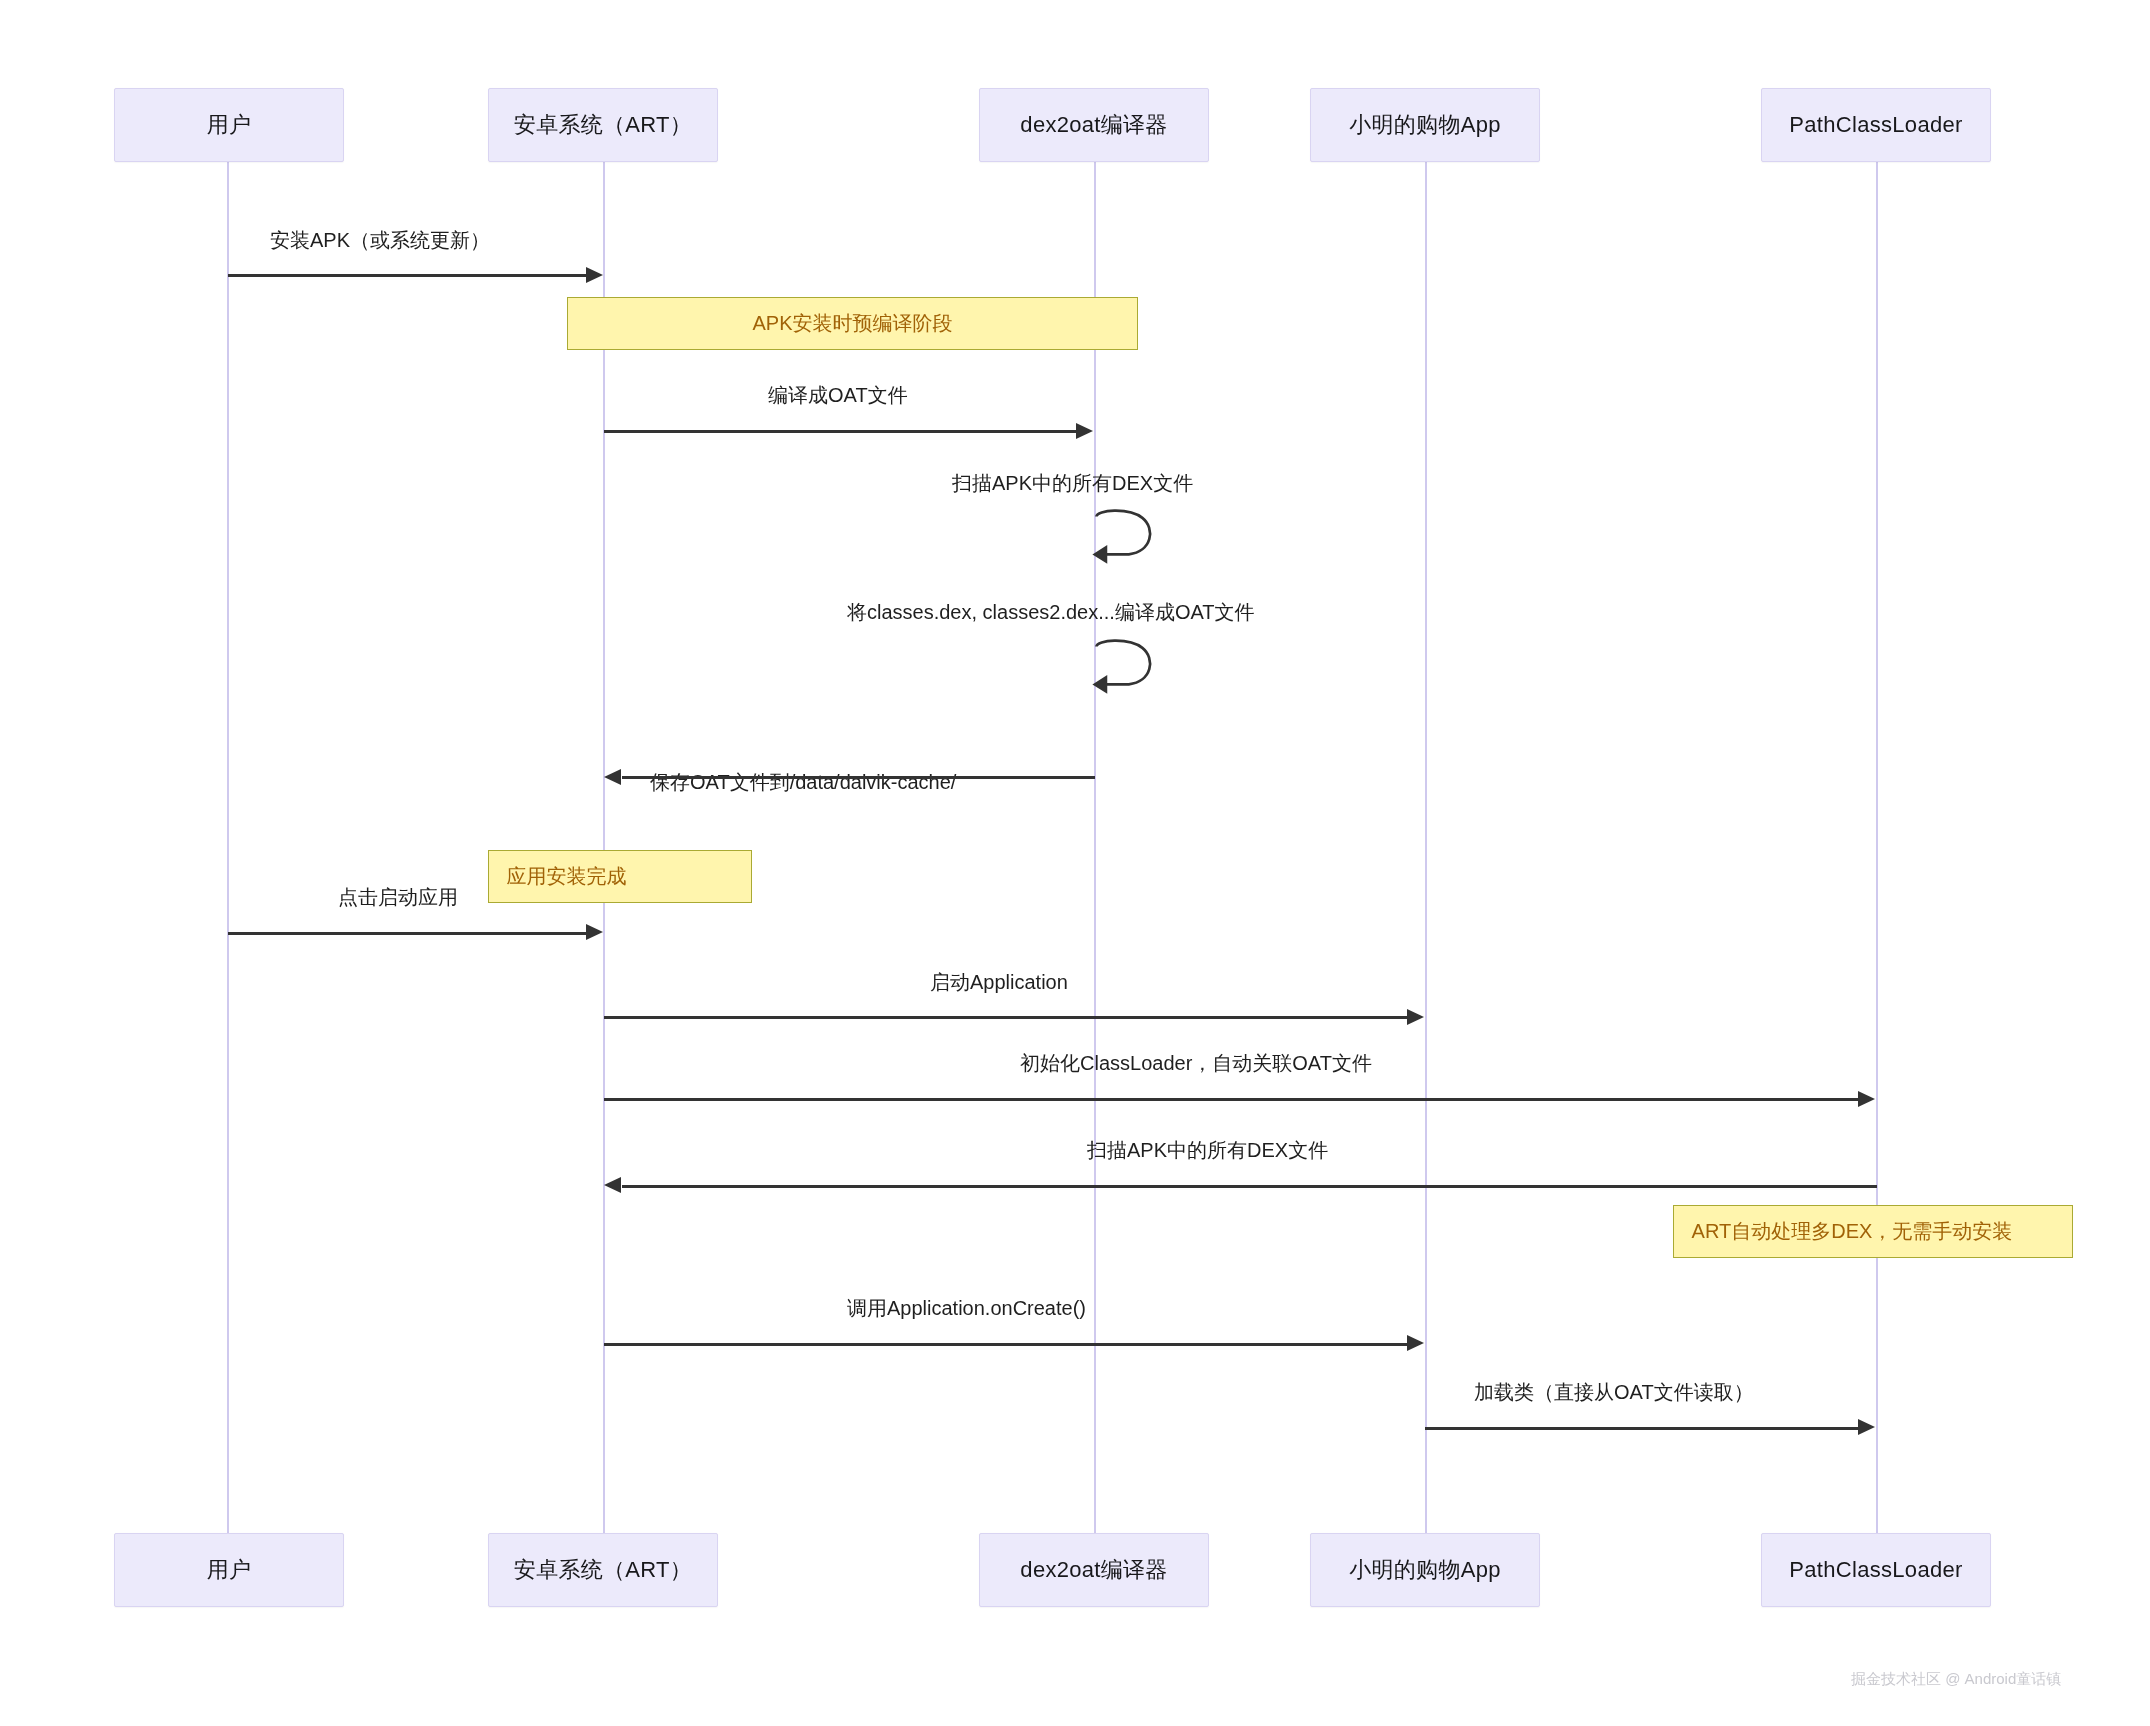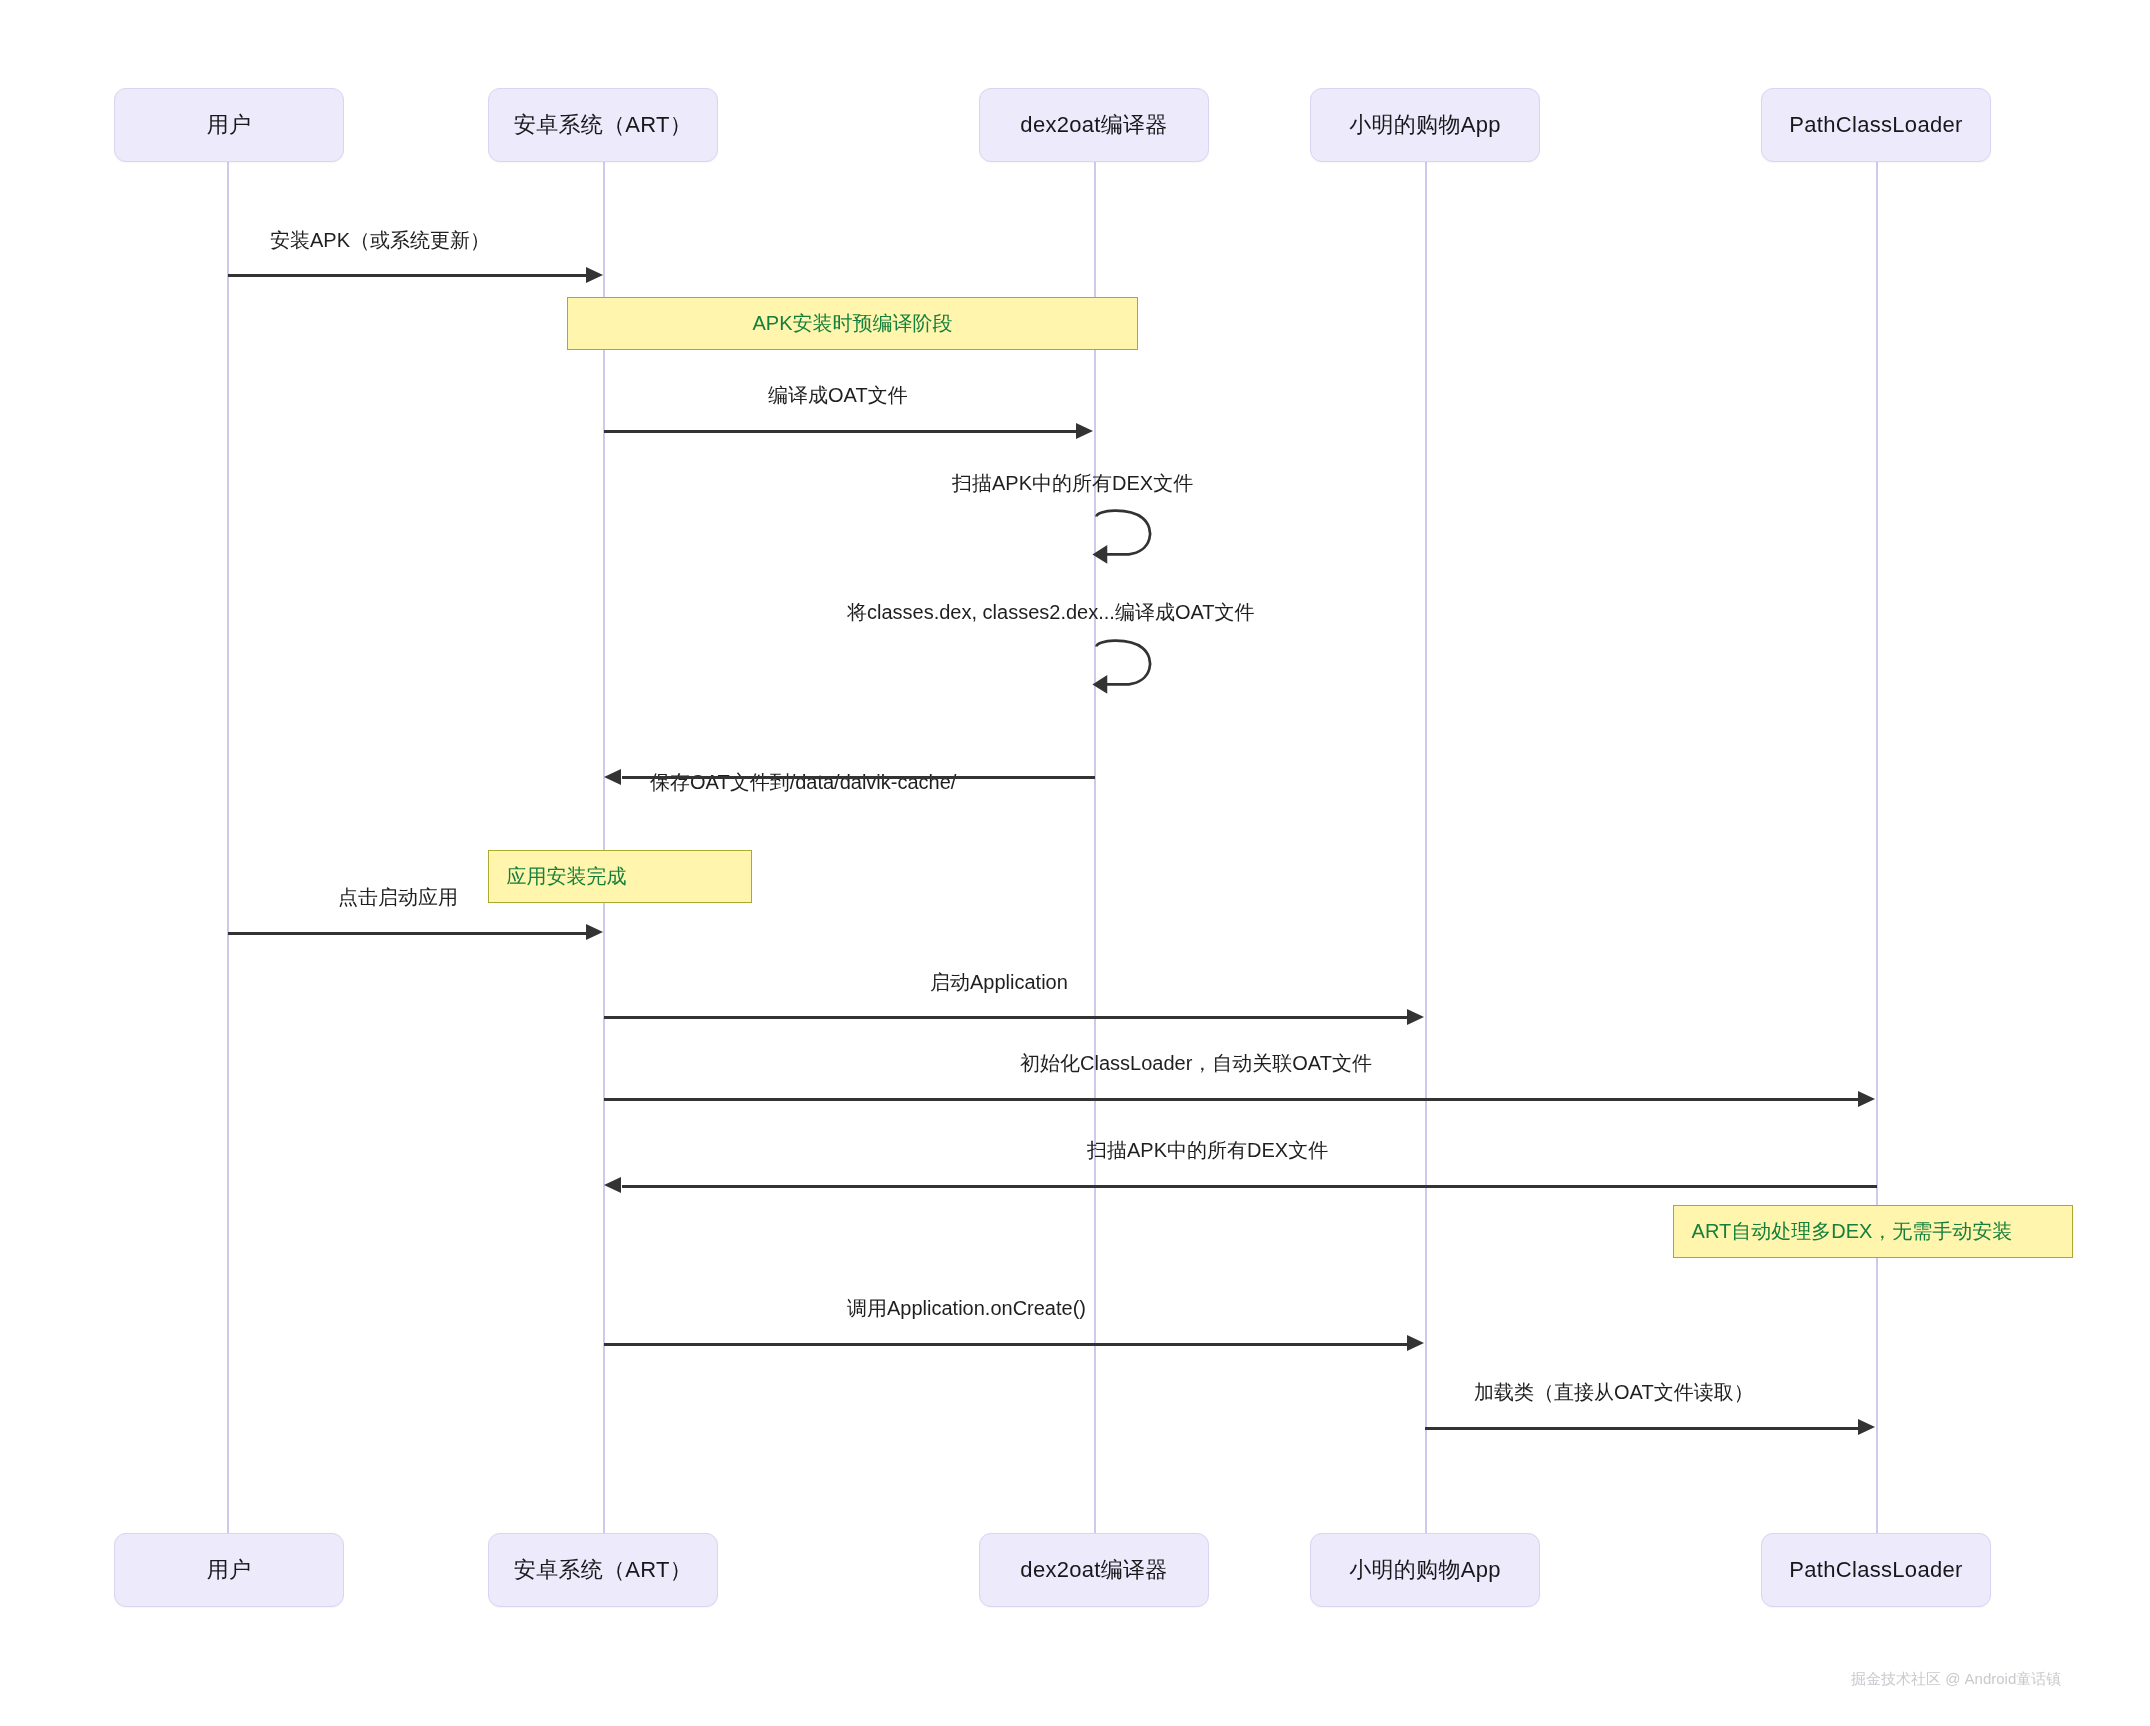--- a/index.html
+++ b/index.html
@@ -17,21 +17,21 @@
     height: 1727px;
     background: #ffffff;
     overflow: hidden;
   }
   
   .participant {
     position: absolute;
     box-sizing: border-box;
     background: #ECEAFB;
     border: 1.4px solid #D9D4F2;
-    border-radius: 12px;
+    border-radius: 2px;
     display: flex;
     align-items: center;
     justify-content: center;
     color: #18181b;
     font-size: 22px;
     letter-spacing: 0.3px;
     text-align: center;
     line-height: 1.2;
     box-shadow: 0 0.7px 1.4px rgba(0,0,0,0.04);
   }
@@ -74,21 +74,21 @@
   
   .note {
     position: absolute;
     box-sizing: border-box;
     background: #FFF5AD;
     border: 1.4px solid #AAAA33;
     display: flex;
     align-items: center;
     justify-content: center;
     font-size: 20px;
-    color: #15803d;
+    color: #a16207;
     white-space: nowrap;
     padding: 0 9.5px;
   }
   .note.left-align {
     justify-content: flex-start;
     padding-left: 17.6px;
   }
   
   .watermark {
     position: absolute;

